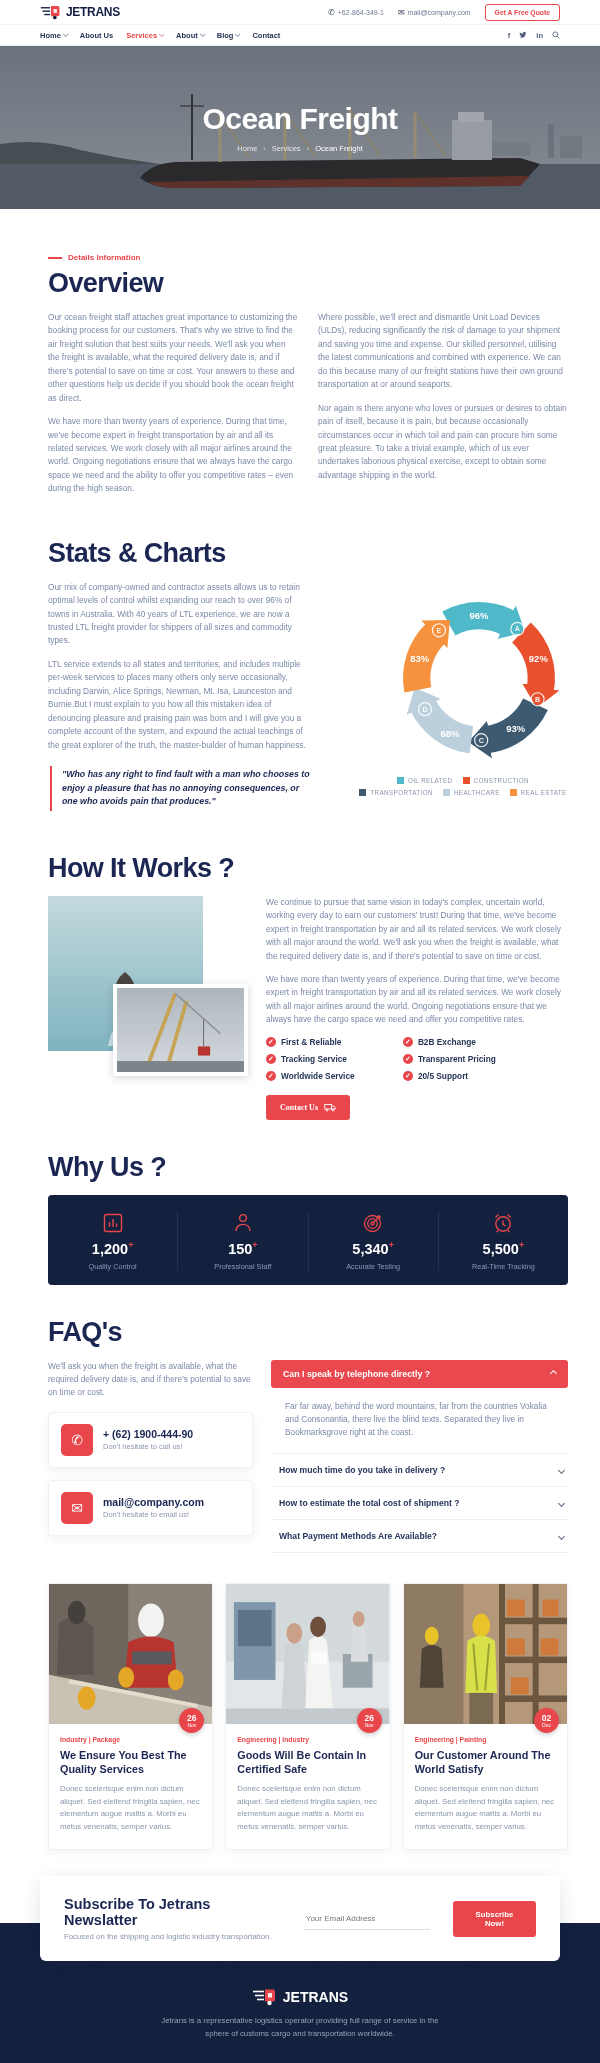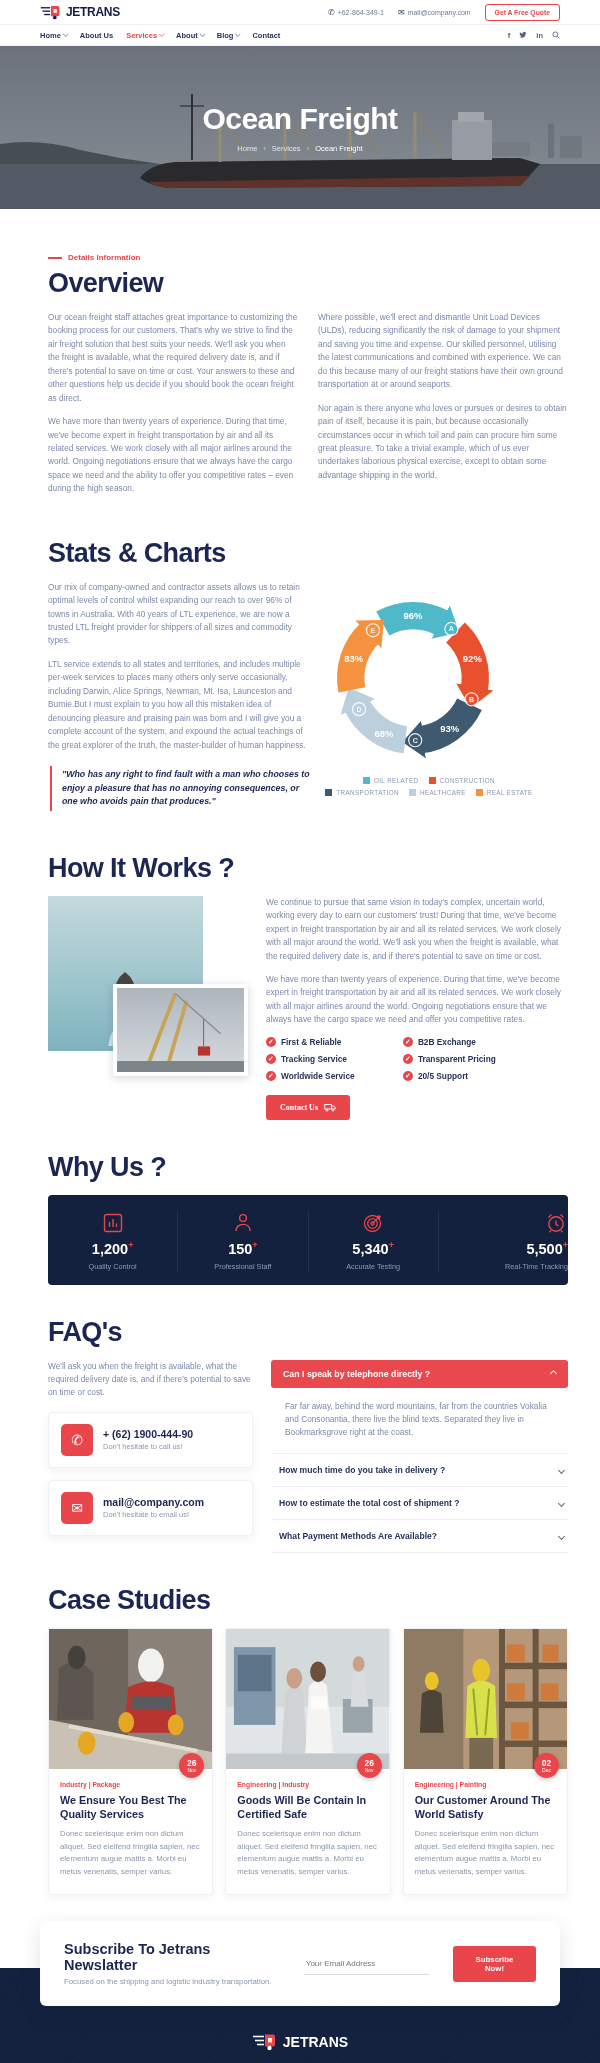--- a/index.html
+++ b/index.html
@@ -45,21 +45,21 @@
   .tag-line::before { content:""; width:14px; height:2px; background:#e8464a; display:inline-block; }
   h2.sec-title { font-size:27px; font-weight:bold; color:#1b2653; letter-spacing:-0.6px; margin:6px 0 12px; }
   p.body { font-size:8.3px; line-height:1.62; color:#7b89a8; margin-bottom:10px; }
 
   .two-col { display:flex; gap:20px; }
   .two-col > div { flex:1; }
 
   
   .stats-flex { display:flex; gap:14px; }
   .stats-left { width:262px; }
-  .stats-right { width:244px; display:flex; flex-direction:column; align-items:flex-start; justify-content:flex-start; padding-top:8px; }
+  .stats-right { width:244px; display:flex; flex-direction:column; align-items:flex-end; justify-content:flex-start; padding-top:8px; }
   blockquote.pull { border-left:2px solid #e8464a; padding:2px 0 2px 10px; margin:14px 0 10px 2px; font-size:8.8px; line-height:1.55; font-weight:bold; font-style:italic; color:#1b2653; }
   .cycle-chart { width:178px; height:178px; }
   .cycle-chart text.pct { font-size:16px; font-weight:bold; fill:#fff; }
   .cycle-chart text.seg-letter { font-size:12px; font-weight:bold; fill:#fff; }
   .legend { margin-top:10px; display:flex; flex-wrap:wrap; justify-content:center; gap:5px 10px; max-width:210px; }
   .legend-item { display:flex; align-items:center; gap:4px; font-size:6.3px; letter-spacing:0.4px; color:#8a96ab; text-transform:uppercase; }
   .swatch { width:7px; height:7px; display:inline-block; }
 
   
   .how-flex { display:flex; gap:18px; margin-top:4px; }
@@ -70,21 +70,21 @@
   .features { display:grid; grid-template-columns:1fr 1fr; gap:7px 8px; margin:4px 0 14px; width:88%; }
   .feature { display:flex; align-items:center; gap:5px; font-size:8.3px; font-weight:bold; color:#253455; }
   .check { width:10px; height:10px; flex:none; border-radius:50%; background:#e8464a; color:#fff; font-size:7px; line-height:10px; text-align:center; }
   .check::before { content:"✓"; }
   .cta-btn { background:#e8464a; color:#fff; border:none; border-radius:3px; font-size:8px; font-weight:bold; padding:8px 14px; display:inline-flex; align-items:center; gap:6px; cursor:pointer; font-family:Liberation Serif, serif; }
   .cta-btn svg { width:12px; height:9px; }
 
   
   .why-bar { margin-top:10px; background:#13203e; border-radius:4px; display:flex; padding:16px 0 14px; }
   .why-cell { flex:1; display:flex; flex-direction:column; align-items:center; gap:5px; border-right:1px solid rgba(255,255,255,.08); }
-  .why-cell:last-child { border-right:none;align-items:flex-end; }
+  .why-cell:last-child { border-right:none; }
   .why-cell svg { width:24px; height:24px; }
   .why-num { color:#fff; font-size:14.5px; font-weight:bold; }
   .why-num sup { color:#e8464a; font-size:9px; }
   .why-label { font-size:7.3px; color:#8d99b5; }
 
   
   .faq-flex { display:flex; gap:18px; margin-top:2px; }
   .faq-left { width:205px; flex:none; }
   .faq-right { flex:1; }
   .contact-card { background:#fff; border:1px solid #f0f1f4; box-shadow:0 3px 10px rgba(25,35,70,.06); border-radius:4px; padding:11px 12px; display:flex; align-items:center; gap:10px; margin-top:12px; }
@@ -506,21 +506,20 @@
         </div>
       <div class="faq-q-row">
           <span>What Payment Methods Are Available?</span>
           <span class="chev down"></span>
         </div>
     </div>
   </div>
 </div>
 
 <div class="section container">
-  <h2 class="sec-title">Case Studies</h2>
   <div class="cards">
     <div class="case-card">
       <div class="case-img">
         <svg viewBox="0 0 165 108" preserveAspectRatio="none">
           <rect width="165" height="108" fill="#8a8178"></rect>
           <rect width="80" height="108" fill="#6e655c"></rect>
           <path d="M0 70 L165 95 L165 108 L0 108 Z" fill="#c9c2b4"></path>
           <path d="M20 75 L150 94" stroke="#e4ddcd" stroke-width="3"></path>
           <circle cx="103" cy="28" r="13" fill="#f2f2f0"></circle>
           <path d="M80 45 Q103 36 126 45 L130 80 L76 80 Z" fill="#b8352f"></path>

